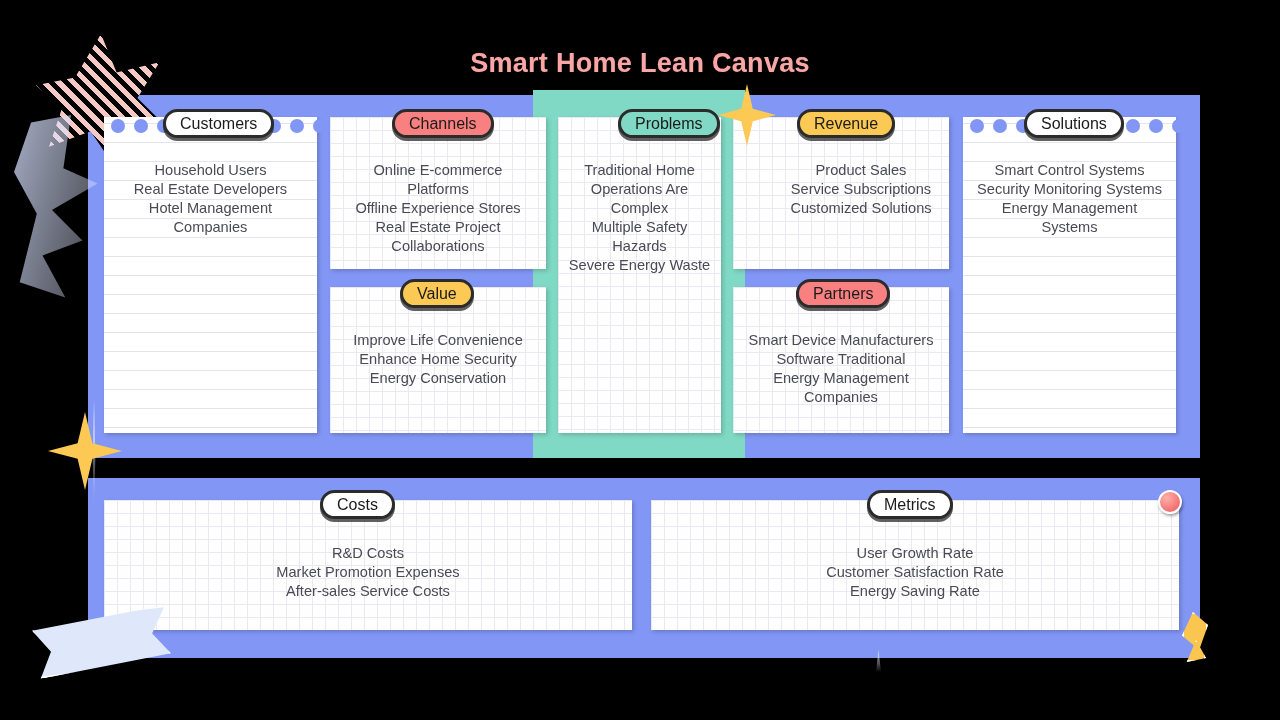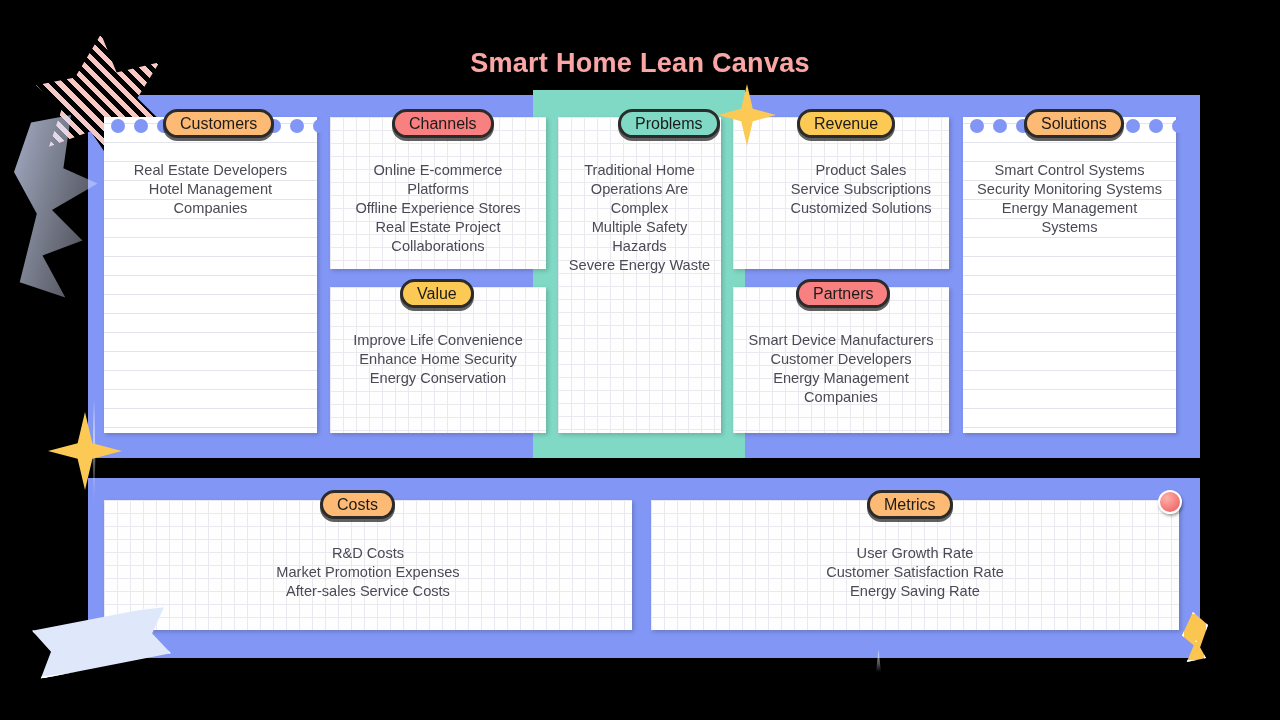--- a/index.html
+++ b/index.html
@@ -87,21 +87,21 @@
     justify-content: center;
     height: 29px;
     padding: 0 14px;
     border: 3px solid #2b2b2b;
     border-radius: 16px;
     font-size: 16px;
     color: #1b1b1b;
     white-space: nowrap;
     box-shadow: 0 3px 0 rgba(35,35,35,.72);
   }
-  .pill.lav   { background: #fdba74; }
+  .pill.lav   { background: #ffffff; }
   .pill.coral { background: #f98080; }
   .pill.mint  { background: #7fd9c4; }
   .pill.amber { background: #fbc954; }
 
   
   .dots {
     position: absolute;
     z-index: 5;
     display: flex;
     gap: 9px;
@@ -202,20 +202,21 @@
   <div class="deco ribbon"></div>
   <div class="deco shard-a"></div>
   <div class="deco shard-b"></div>
   <div class="deco pin"></div>
   <div class="deco tick"></div>
 
   <div class="page-title">Smart Home Lean Canvas</div>
 
   <div class="card ruled" style="left:104px; top:117px; width:213px; height:316px;">
     <div class="card-body">
+      <div>Household Users</div>
       <div>Real Estate Developers</div>
       <div>Hotel Management</div>
       <div>Companies</div>
     </div>
   </div>
   <div class="dots" style="left:111px; top:119px;">
     <i></i>
     <i></i>
     <i></i>
   </div>
@@ -263,21 +264,21 @@
       <div>Product Sales</div>
       <div>Service Subscriptions</div>
       <div>Customized Solutions</div>
     </div>
   </div>
   <div class="pill amber" style="left:797px; top:109px;">Revenue</div>
 
   <div class="card grid" style="left:733px; top:287px; width:216px; height:146px;">
     <div class="card-body">
       <div>Smart Device Manufacturers</div>
-      <div>Customer Developers</div>
+      <div>Software Traditional</div>
       <div>Energy Management</div>
       <div>Companies</div>
     </div>
   </div>
   <div class="pill coral" style="left:796px; top:279px;">Partners</div>
 
   <div class="card ruled" style="left:963px; top:117px; width:213px; height:316px;">
     <div class="card-body">
       <div>Smart Control Systems</div>
       <div>Security Monitoring Systems</div>

